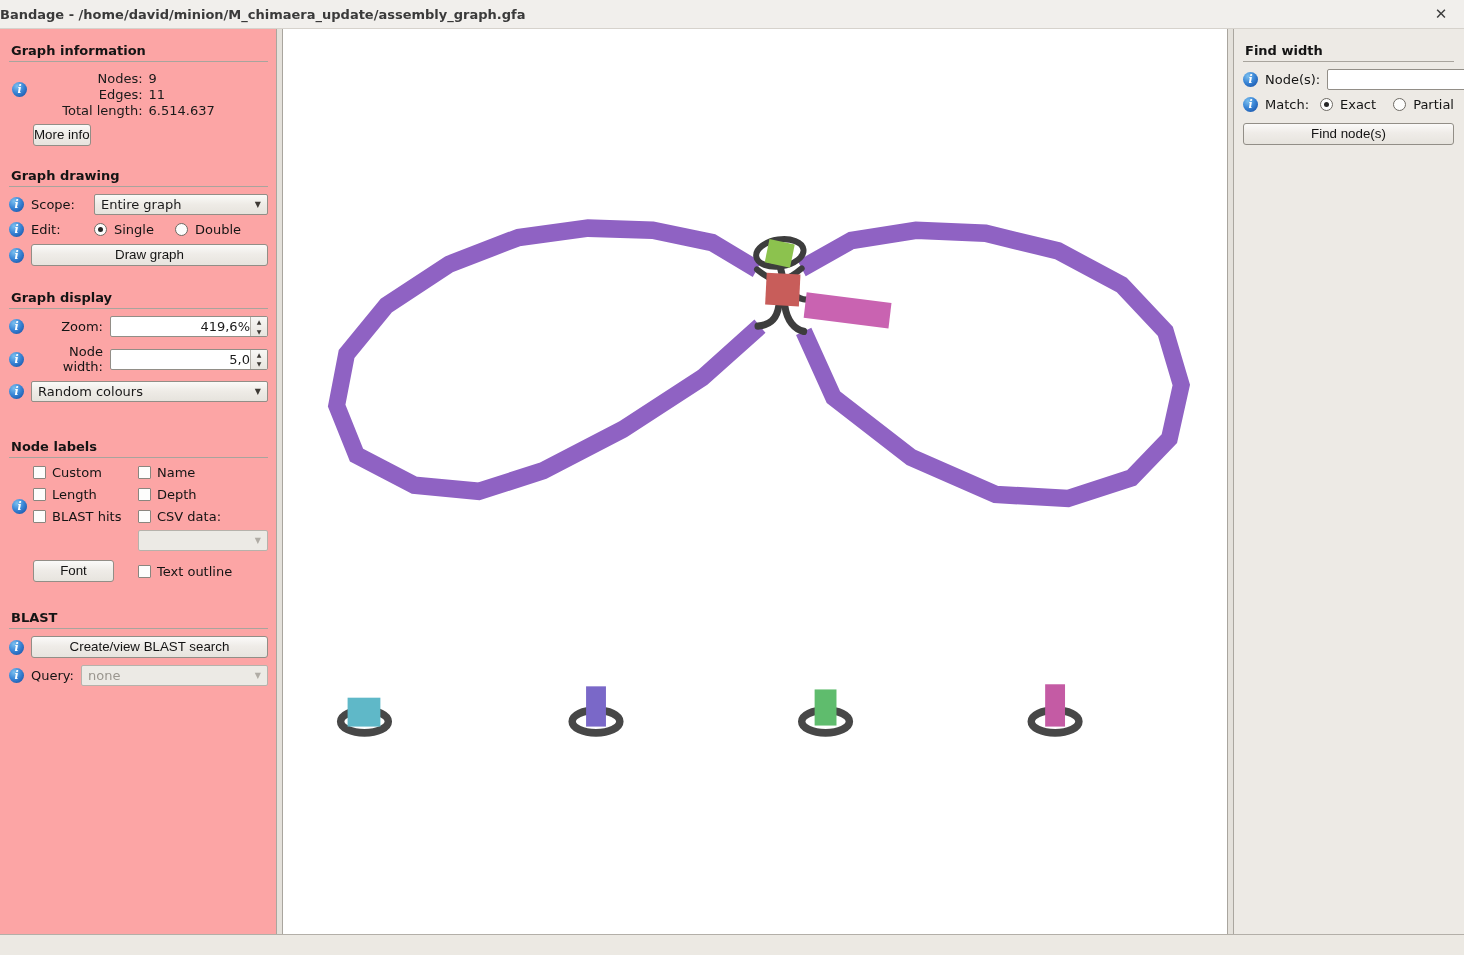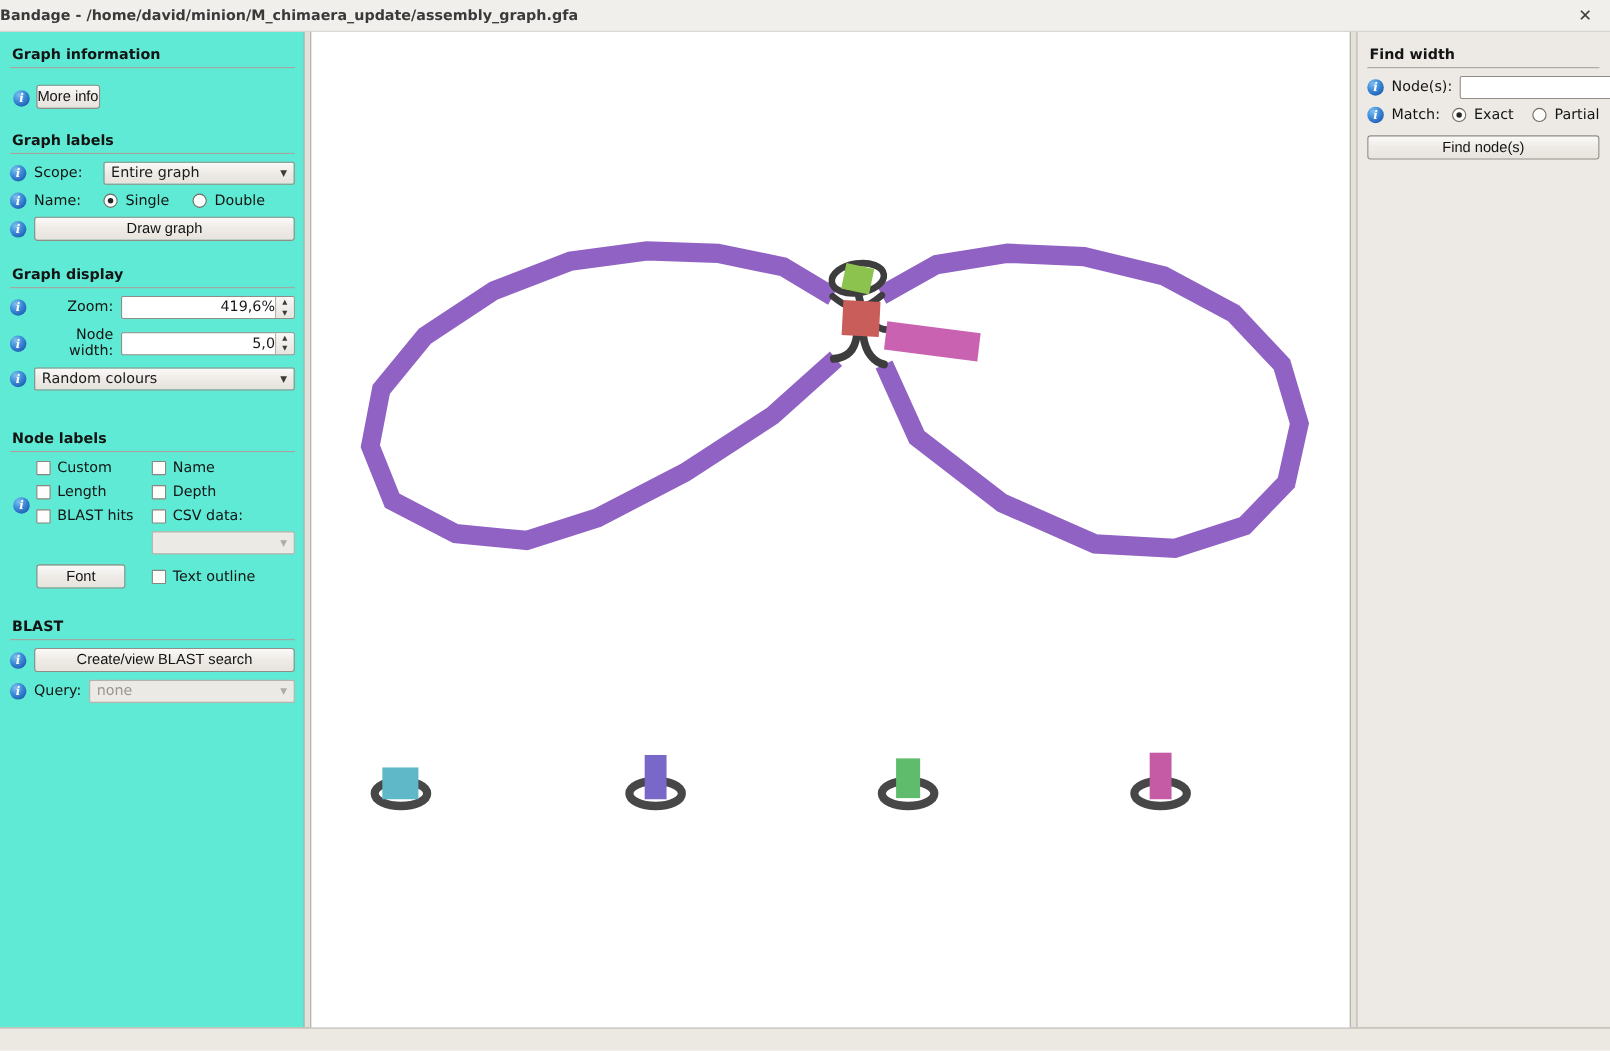--- a/index.html
+++ b/index.html
@@ -15,21 +15,21 @@
   .titlebar { height:29px; background:#f1efec; border-bottom:1px solid #d6d2cc; position:relative; flex:0 0 auto; }
   .titlebar .title { text-align:left; line-height:29px; font-weight:bold; color:#3a3a3a; }
   .titlebar .close { position:absolute; right:12px; top:0; width:22px; height:29px; text-align:center; line-height:28px; font-size:15px; font-weight:bold; color:#3c3c3c; cursor:default; }
 
   
   .menubar { height:24px; background:#efede9; border-bottom:2px solid #d8d4ce; display:flex; align-items:center; padding-left:4px; flex:0 0 auto; }
   .menubar .mitem { padding:2px 10px; color:#141414; }
 
   
   .main { flex:1 1 auto; display:flex; min-height:0; }
-  .left-panel { width:282px; flex:0 0 auto; background:#5eead4; border-right:5px solid #e4e1db; box-shadow:inset -1px 0 0 #aaa69f; padding:6px 9px 6px 9px; overflow:hidden; }
+  .left-panel { width:282px; flex:0 0 auto; background:#fca5a5; border-right:5px solid #e4e1db; box-shadow:inset -1px 0 0 #aaa69f; padding:6px 9px 6px 9px; overflow:hidden; }
   .canvas { flex:1 1 auto; background:#ffffff; border-left:1px solid #a9a59e; border-right:1px solid #a9a59e; position:relative; overflow:hidden; }
   .canvas svg { width:100%; height:100%; display:block; }
   .right-panel { width:236px; flex:0 0 auto; background:#edeae5; border-left:5px solid #e4e1db; box-shadow:inset 1px 0 0 #aaa69f; padding:6px 10px; overflow:hidden; }
 
   
   .statusbar { height:21px; flex:0 0 auto; background:#ece9e3; border-top:1px solid #b3afa8; }
 
   
   .sec-title { font-weight:bold; color:#141414; margin:8px 0 3px 2px; }
   .rule { border-top:1px solid #a8a49d; margin:0 0 7px 0; }
@@ -105,36 +105,44 @@
 
 
   <div class="main">
 
     <div class="left-panel">
 
       <div class="sec-title">Graph information</div>
       <div class="rule"></div>
       <div class="gi-block">
         <span class="info-icon gi-icon">i</span>
+        <div class="gi-grid">
+          <span class="gl">Nodes:</span>
+          <span>9</span>
+          <span class="gl">Edges:</span>
+          <span>11</span>
+          <span class="gl">Total length:</span>
+          <span>6.514.637</span>
+        </div>
       </div>
       <button class="btn full">More info</button>
 
-      <div class="sec-title" style="margin-top:22px">Graph labels</div>
+      <div class="sec-title" style="margin-top:22px">Graph drawing</div>
       <div class="rule"></div>
       <div class="row">
         <span class="info-icon">i</span>
         <span class="lbl" style="width:56px">Scope:</span>
         <div class="combo">
           <span class="ctext">Entire graph</span>
           <span class="carr">▼</span>
         </div>
       </div>
       <div class="row">
         <span class="info-icon">i</span>
-        <span class="lbl" style="width:56px">Name:</span>
+        <span class="lbl" style="width:56px">Edit:</span>
         <span class="radio sel"></span>
         <span class="lbl">Single</span>
         <span class="radio" style="margin-left:14px"></span>
         <span class="lbl">Double</span>
       </div>
       <div class="row">
         <span class="info-icon">i</span>
         <button class="btn">Draw graph</button>
       </div>
 

